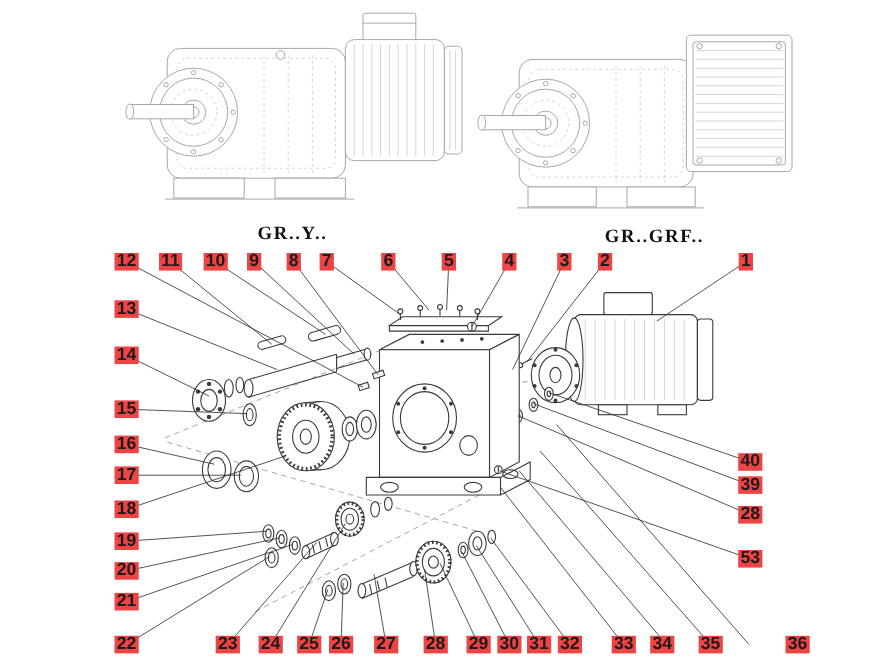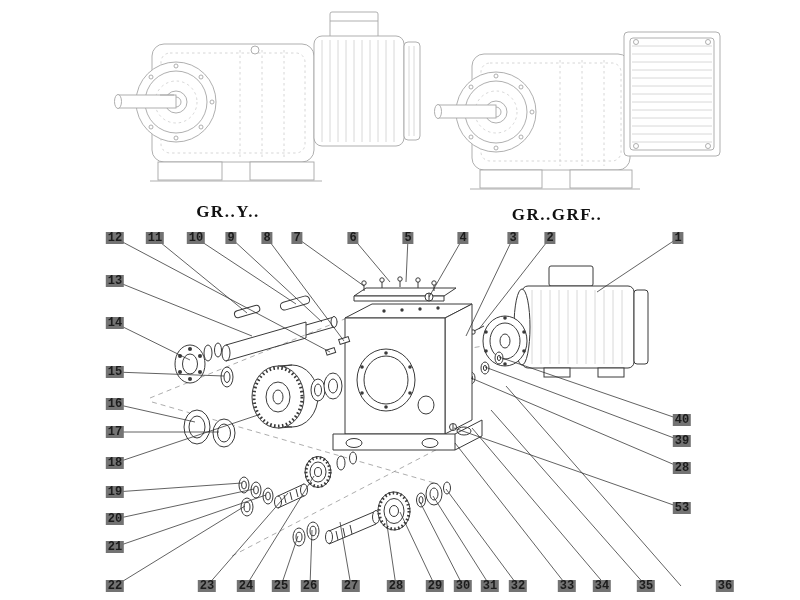--- a/index.html
+++ b/index.html
@@ -1,24 +1,24 @@
 <!DOCTYPE html>
 <html><head>
 <meta charset="utf-8">
 <style>
   html,body{margin:0;padding:0;background:#fff;}
   .page{position:relative;width:800px;height:600px;background:#fff;overflow:hidden;
         font-family:"Liberation Serif",serif;}
   .page svg.scene{position:absolute;left:0;top:0;}
   .model-title{position:absolute;transform:translate(-50%,-50%);
         font-family:"Liberation Serif",serif;font-weight:700;font-size:17px;
-        letter-spacing:1.5px;color:#111;white-space:nowrap;}
+        letter-spacing:1.5px;color:#111;white-space:nowrap;margin-left:38px;}
   .callout{position:absolute;transform:translate(-50%,-50%);
-        font-family:Liberation Mono, monospace;font-weight:600;font-size:12px;
-        color:#1c1c1c;background:#737373;padding:0 2px;line-height:1;}
+        font-family:Liberation Sans, sans-serif;font-weight:600;font-size:16px;
+        color:#1c1c1c;background:#ef4444;padding:0 2px;line-height:1;}
   .callout-layer{position:absolute;left:0;top:0;width:100%;height:100%;}
   
   g[data-name="leader-lines"] line{stroke:#2e2e2e;stroke-width:.75;}
   .lt{stroke:#a6a6a6;stroke-width:.9;fill:none;}
   .ltf{stroke:#a6a6a6;stroke-width:.9;fill:#fff;}
   .ltd{stroke:#b5b5b5;stroke-width:.55;fill:none;stroke-dasharray:2.5 3;}
   .fin{stroke:#b9b9b9;stroke-width:.55;fill:none;}
   .dk{stroke:#3a3a3a;stroke-width:1;fill:none;}
   .dkf{stroke:#3a3a3a;stroke-width:1;fill:#fff;}
   .dash{stroke:#8a8a8a;stroke-width:.7;fill:none;stroke-dasharray:5 4;}

